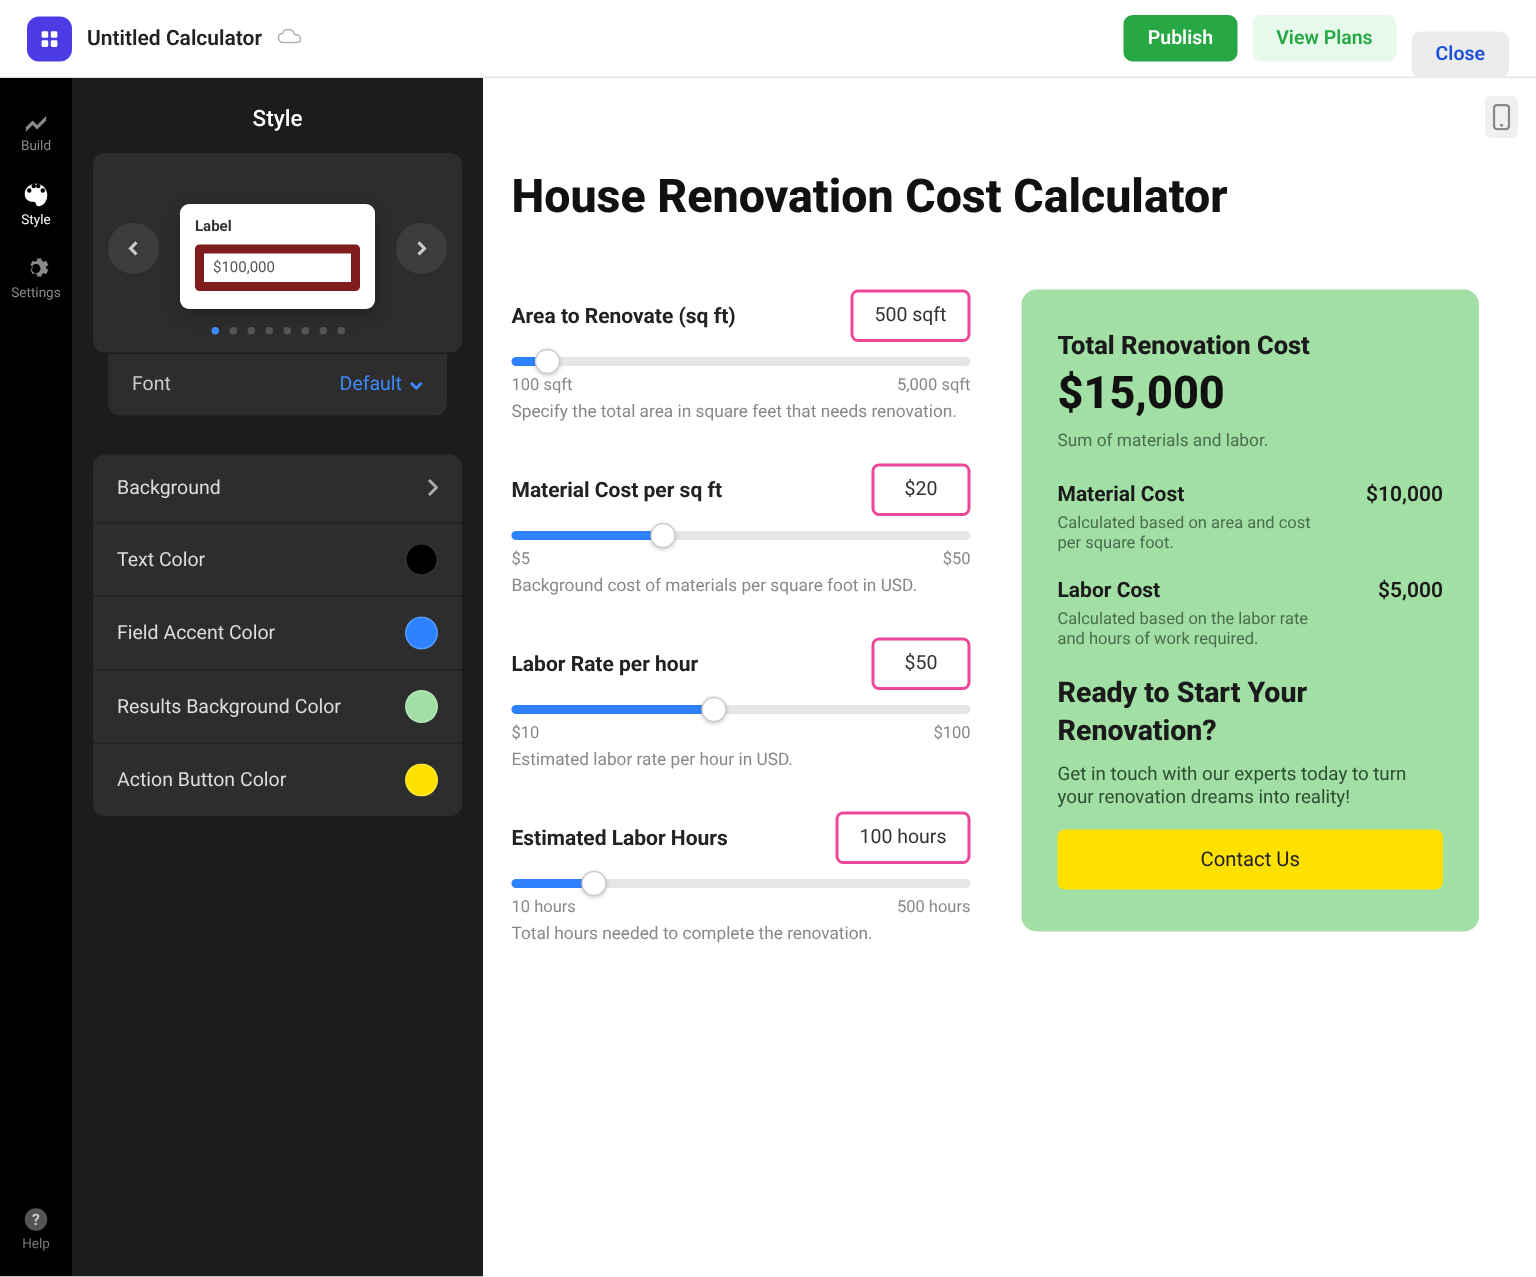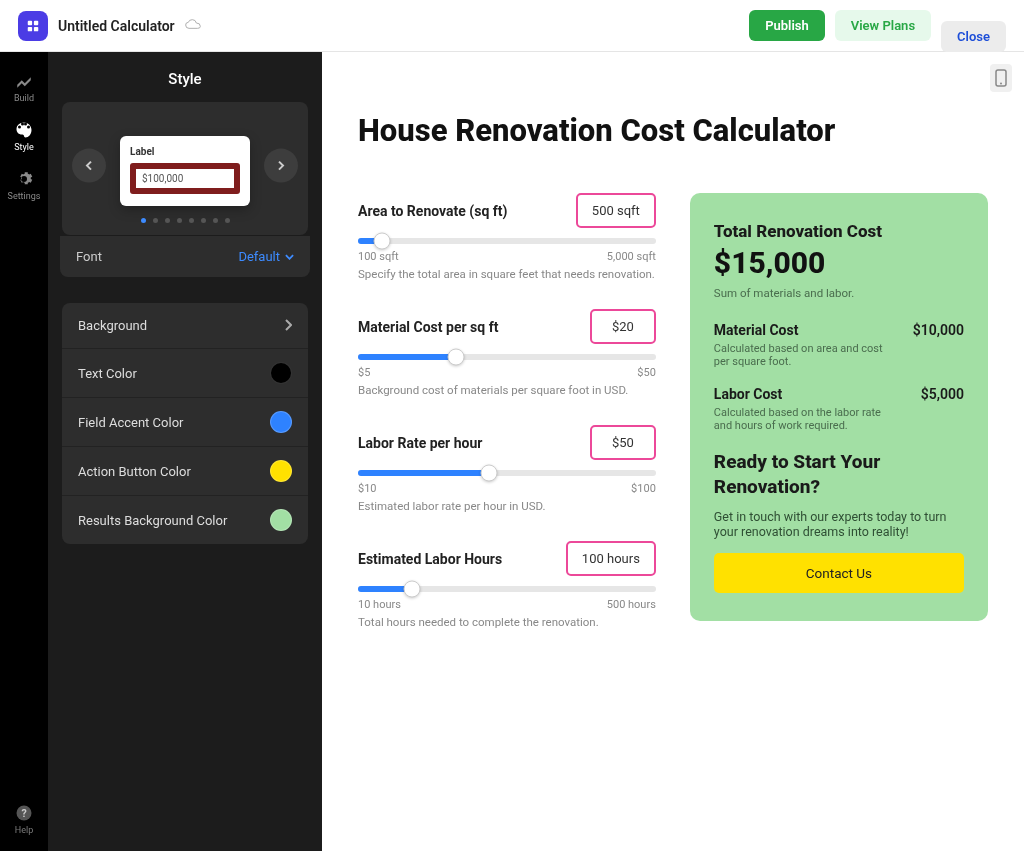--- a/index.html
+++ b/index.html
@@ -32,34 +32,34 @@
 .preview-nav { position: absolute; top: 50%; transform: translateY(-60%); width: 34px; height: 34px; background: #3d3d3d; border-radius: 50%; display: flex; align-items: center; justify-content: center; cursor: pointer; }
 .preview-nav.left { left: 10px; }
 .preview-nav.right { right: 10px; }
 .preview-inner { background: #fff; width: 130px; margin: 18px auto 10px; border-radius: 6px; padding: 10px 10px 12px; box-shadow: 0 4px 12px rgba(0,0,0,0.25); }
 .preview-label { font-size: 10px; font-weight: 700; color: #333; margin-bottom: 6px; }
 .preview-input { width: 100%; border: 6px solid #7f1d1d; border-radius: 3px; padding: 4px 6px; font-size: 10px; color: #555; }
 .dots { display: flex; justify-content: center; gap: 7px; margin-top: 12px; }
 .dot { width: 5px; height: 5px; border-radius: 50%; background: #555; }
 .dot.active { background: #3d8bff; }
 
-.font-row { display: flex; align-items: center; justify-content: space-between; background: #2d2d2d; margin: 0 12px; margin-top: 1px; border-radius: 0 0 8px 8px; padding: 13px 16px; }
+.font-row { display: flex; align-items: center; justify-content: space-between; background: #2d2d2d; margin: 0 24px; margin-top: 1px; border-radius: 0 0 8px 8px; padding: 13px 16px; }
 .font-label { font-size: 13px; color: #ccc; }
 .font-value { font-size: 13px; color: #3d8bff; display: flex; align-items: center; gap: 5px; cursor: pointer;}
 
 .option-section { margin: 26px 14px 0; background: #2d2d2d; border-radius: 8px; overflow: hidden; }
 .option-row { display: flex; align-items: center; justify-content: space-between; padding: 13px 16px; border-bottom: 1px solid #222; cursor: pointer; }
 .option-row:last-child { border-bottom: none; }
 .option-label { font-size: 13px; color: #ddd; }
 .swatch { width: 22px; height: 22px; border-radius: 50%; border: 1px solid rgba(255,255,255,0.2); }
 .chev-right { color: #aaa; }
 
 .canvas { flex: 1; background: #fff; position: relative; overflow: auto; }
 .device-toggle { position: absolute; top: 12px; right: 12px; width: 22px; height: 28px; background: #f0f0f0; border-radius: 4px; display:flex; align-items:center; justify-content:center; color:#666;}
-.canvas-inner { padding: 60px 36px 40px; display: flex; gap: 34px; }
+.canvas-inner { padding: 60px 19px 40px; display: flex; gap: 34px; }
 
 .calc-title { font-size: 31px; font-weight: 800; color: #111; margin-bottom: 44px; }
 .form-col { width: 306px; }
 .field { margin-bottom: 28px; }
 .field-header { display: flex; justify-content: space-between; align-items: center; margin-bottom: 10px; }
 .field-label { font-size: 14px; font-weight: 700; color: #222; }
 .field-box { border: 2px solid #ec4899; border-radius: 5px; padding: 8px 14px; font-size: 13px; color: #333; min-width: 66px; text-align: center; }
 .slider-track { width: 100%; height: 6px; background: #e6e6e6; border-radius: 3px; position: relative; margin: 4px 0 6px; }
 .slider-fill { position: absolute; left: 0; top: 0; bottom: 0; background: #2e82ff; border-radius: 3px; }
 .slider-thumb { position: absolute; top: 50%; transform: translate(-50%, -50%); width: 17px; height: 17px; background: #fff; border: 1px solid #ccc; border-radius: 50%; box-shadow: 0 1px 3px rgba(0,0,0,0.2); }
@@ -179,26 +179,26 @@
       </div>
       <div class="option-row">
         <span class="option-label">Text Color</span>
         <span class="swatch" style="background:#000"></span>
       </div>
       <div class="option-row">
         <span class="option-label">Field Accent Color</span>
         <span class="swatch" style="background:#2e82ff"></span>
       </div>
       <div class="option-row">
+        <span class="option-label">Results Background Color</span>
+        <span class="swatch" style="background:#a2dfa4"></span>
+      </div>
+      <div class="option-row">
         <span class="option-label">Action Button Color</span>
         <span class="swatch" style="background:#ffe100"></span>
-      </div>
-      <div class="option-row">
-        <span class="option-label">Results Background Color</span>
-        <span class="swatch" style="background:#a2dfa4"></span>
       </div>
     </div>
   </div>
 
   <div class="canvas">
     <div class="device-toggle">
       <svg width="12" height="18" viewBox="0 0 12 18">
           <rect x="1" y="1" width="10" height="16" rx="2" fill="none" stroke="#888" stroke-width="1.5"></rect>
           <circle cx="6" cy="14.5" r="1" fill="#888"></circle>
         </svg>

